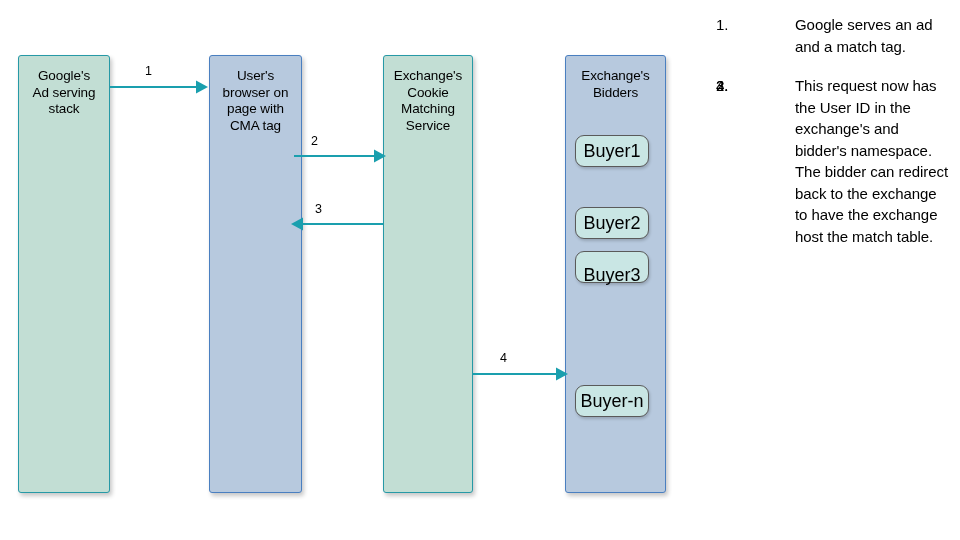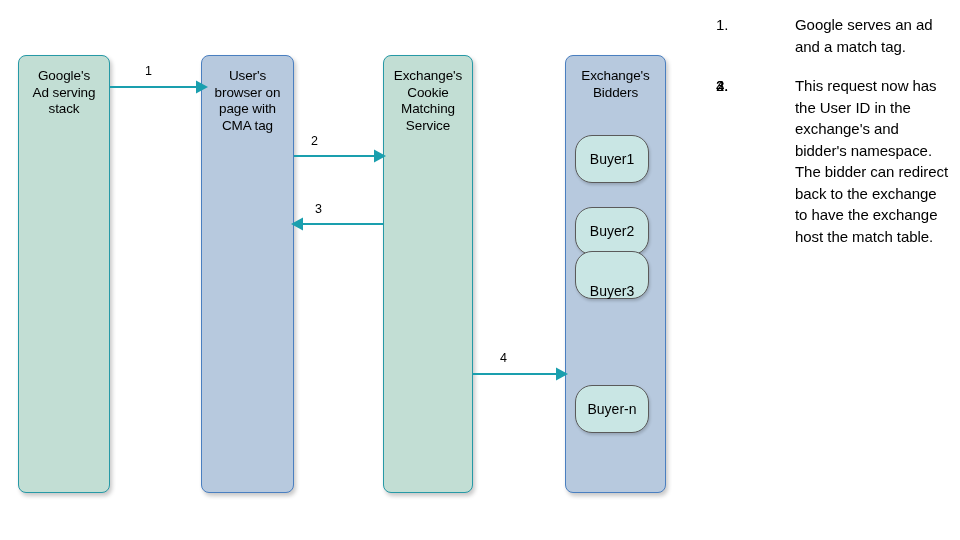--- a/index.html
+++ b/index.html
@@ -20,21 +20,21 @@
     position: absolute;
     left: 0; top: 0;
     width: 960px;
     height: 540px;
   }
 
   
   .procbox {
     position: absolute;
     box-sizing: border-box;
-    border-radius: 8px;
+    border-radius: 3px;
     box-shadow: 2px 3px 4px rgba(0,0,0,0.22);
     display: flex;
     justify-content: center;
     align-items: flex-start;
     text-align: center;
     font-size: 13.5px;
     line-height: 16.5px;
     padding-top: 12px;
     letter-spacing: -0.1px;
   }
@@ -47,39 +47,39 @@
     border: 1.2px solid #4a7fc0;
   }
 
   .procbox .label {
     display: block;
     white-space: pre-line;
     width: 100%;
   }
 
   #box-google  { left: 18px;  top: 55px;  width: 92px;  height: 438px; }
-  #box-browser { left: 201px; top: 55px;  width: 93px;  height: 438px; }
+  #box-browser { left: 209px; top: 55px;  width: 93px;  height: 438px; }
   #box-cms     { left: 383px; top: 55px;  width: 90px;  height: 438px; }
   #box-bidders { left: 565px; top: 55px;  width: 101px; height: 438px; }
 
   #box-bidders { align-items: flex-start; padding-top: 12px; }
 
   
   .buyerbox {
     position: absolute;
     box-sizing: border-box;
     width: 74px;
-    height: 48px;
-    border-radius: 17px;
+    height: 32px;
+    border-radius: 9px;
     background: #c9e6e4;
     border: 1.1px solid #5a5a5a;
     display: flex;
     align-items: center;
     justify-content: center;
-    font-size: 14px;
+    font-size: 18px;
     line-height: 14px;
     text-align: center;
     box-shadow: 1px 2px 3px rgba(0,0,0,0.18);
   }
   #buyer-0 { left: 575px; top: 135px; }
   #buyer-1 { left: 575px; top: 207px; }
   #buyer-2 { left: 575px; top: 251px; align-items: flex-end; }
   #buyer-3 { left: 575px; top: 385px; }
 
   

